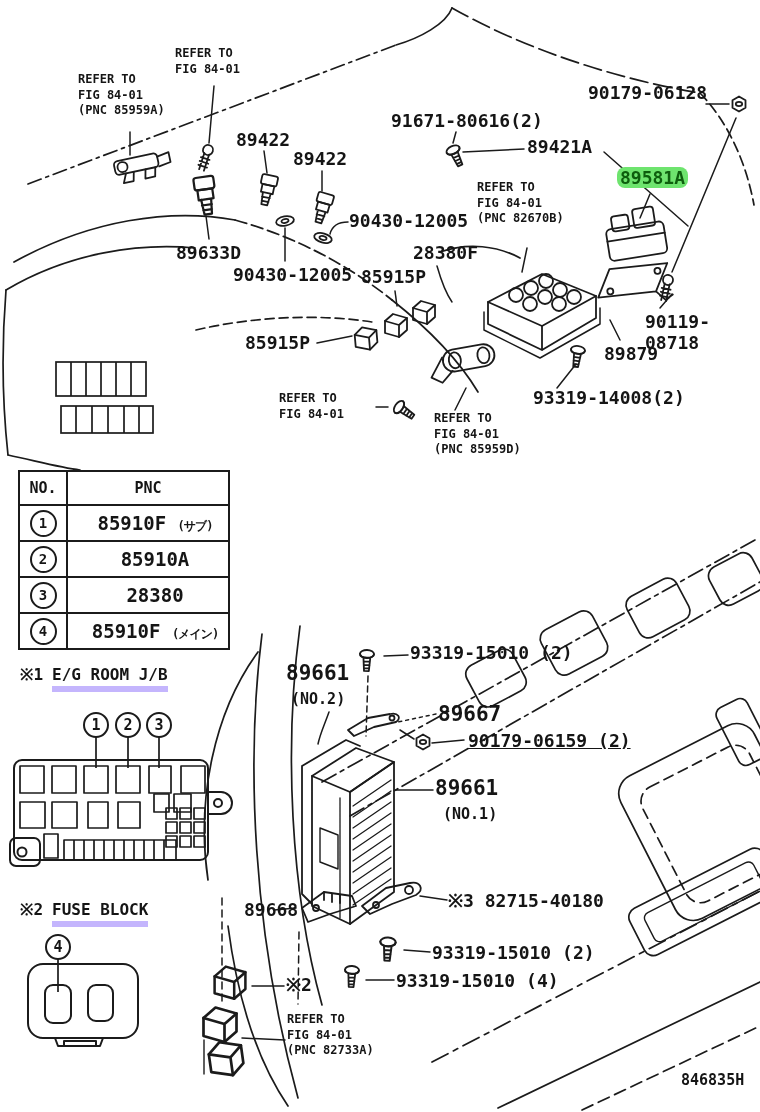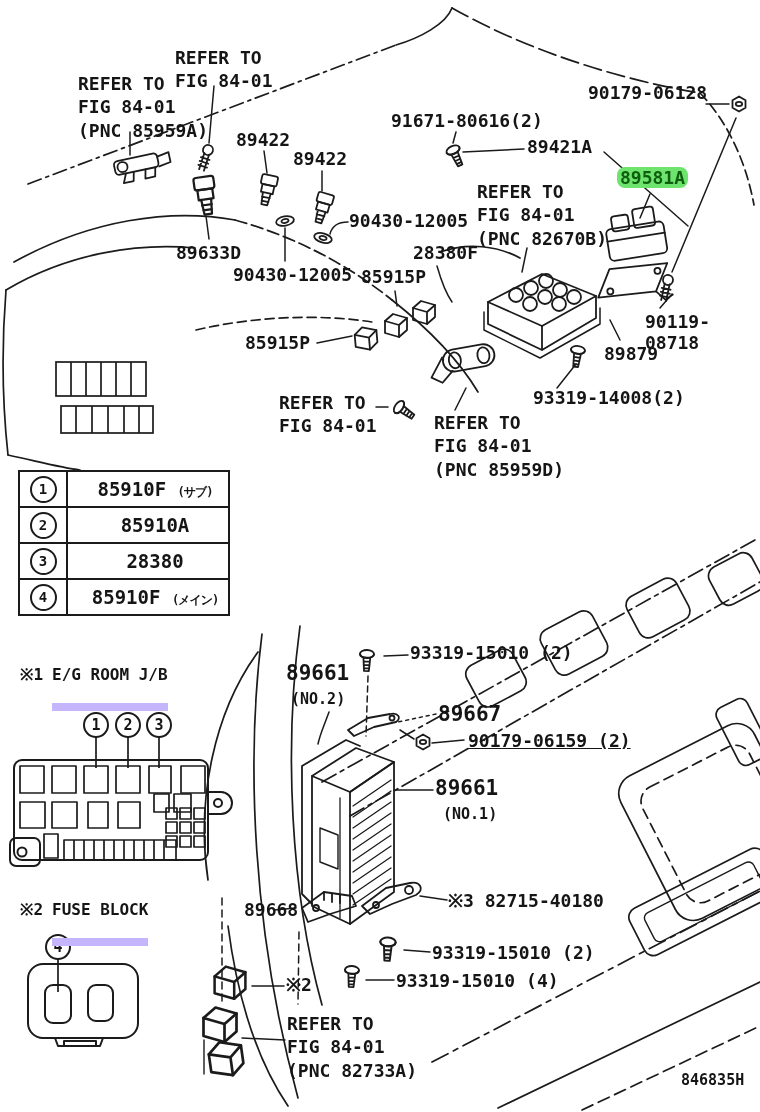--- a/index.html
+++ b/index.html
@@ -9,21 +9,21 @@
     font-family:"DejaVu Sans Mono", monospace;
   }
   svg{position:absolute;left:0;top:0;}
   .lbl{
     position:absolute;font-family:"DejaVu Sans Mono",monospace;font-weight:bold;
     color:#151515;white-space:pre-line;line-height:1.18;z-index:5;
   }
   .pn{font-size:18px;}
   .pn-lg{font-size:21px;}
   .pn-sm{font-size:15px;}
-  .ref{font-size:18px;line-height:1.3;}
+  .ref{font-size:12px;line-height:1.3;}
   .hl{padding:0 3px;border-radius:8px;}
   
   .parts-table{
     position:absolute;left:18px;top:470px;width:212px;z-index:5;
     border-collapse:collapse;background:#fff;
   }
   .parts-table td,.parts-table th{
     border:2.4px solid #1b1b1b;font-family:"DejaVu Sans Mono",monospace;
     color:#151515;padding:0;
   }
@@ -34,21 +34,21 @@
   .col-pnc .note{font-size:12px;font-weight:bold;letter-spacing:-1px;}
   .circ{
     display:inline-block;width:23px;height:23px;border:2px solid #1b1b1b;border-radius:50%;
     font-size:14px;font-weight:bold;line-height:23px;text-align:center;vertical-align:middle;
   }
   .section-title{
     position:absolute;z-index:5;font-weight:bold;font-size:16px;color:#151515;
     font-family:"DejaVu Sans Mono",monospace;white-space:nowrap;
   }
   .section-title .mark{margin-right:9px;}
-  .section-title .utext{border-bottom:8px solid #c4b5fd;padding-bottom:19px;}
+  .section-title .utext{border-bottom:6px solid #c4b5fd;padding-bottom:2px;}
   text.co{font:bold 15px "DejaVu Sans Mono",monospace;fill:#151515;stroke:none;}
 </style>
 </head>
 <body>
 
 <div class="stage">
 
   <svg width="760" height="1112" viewBox="0 0 760 1112">
     <defs>
       <g id="boltg">
@@ -304,20 +304,24 @@
       <path d="M284,986 L252,986"></path>
       <path d="M285,1040 L242,1038"></path>
       <path d="M222,898 L222,1006" stroke-dasharray="7 5"></path>
       <path d="M299,932 L298,1004" stroke-dasharray="7 5"></path>
       <path d="M400,730 L414,739"></path>
     </g>
   </svg>
 
   <table class="parts-table">
     <tbody>
+        <tr>
+      <th class="col-no">NO.</th>
+      <th class="col-pnc" style="text-align:center;padding-left:0 !important;">PNC</th>
+    </tr>
     <tr>
       <td class="col-no"><span class="circ">1</span></td>
       <td class="col-pnc"><span>85910F</span> <span class="note">(サブ)</span></td>
     </tr>
     <tr>
       <td class="col-no"><span class="circ">2</span></td>
       <td class="col-pnc"><span>85910A</span> <span class="note"></span></td>
     </tr>
     <tr>
       <td class="col-no"><span class="circ">3</span></td>

